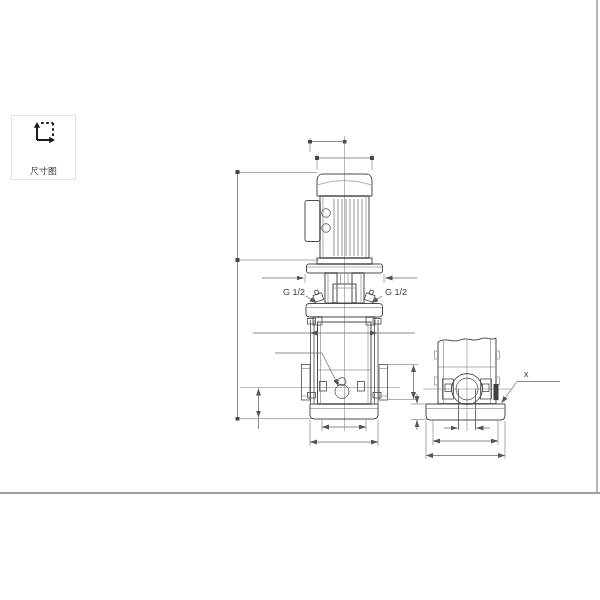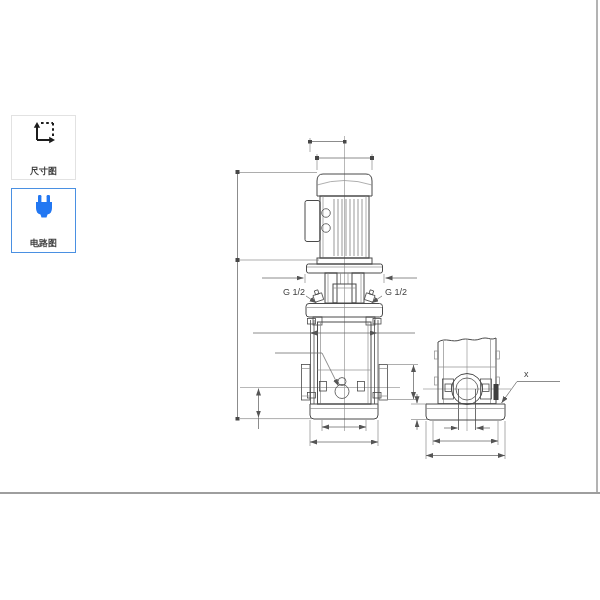--- a/index.html
+++ b/index.html
@@ -1,21 +1,21 @@
 <!DOCTYPE html>
 <html><head>
 <meta charset="utf-8">
 <style>
   html,body{margin:0;padding:0;background:#fff;width:600px;height:600px;
     font-family:"Liberation Sans",sans-serif;overflow:hidden;position:relative;}
   .stage{position:absolute;left:0;top:0;width:600px;height:600px;}
   
   .thumb{position:absolute;left:11px;width:65px;height:65px;background:#fff;
     display:flex;flex-direction:column;align-items:center;justify-content:center;
-    gap:20px;box-sizing:border-box;cursor:pointer;font-weight:bold;}
+    gap:20px;box-sizing:border-box;cursor:pointer;}
   .thumb-dim{top:115px;border:1px solid #e2e2e2;}
   .thumb-circuit{top:188px;border:1.5px solid #4a90e2;}
   .thumb-label{font-size:9px;color:#3c3c3c;line-height:1;white-space:nowrap;}
   
   .border-right{position:absolute;left:596px;top:0;width:2px;height:493px;background:#b3b3b3;}
   .border-bottom{position:absolute;left:0;top:492px;width:600px;height:2px;background:#9e9e9e;}
   
   svg{display:block;}
   .ol{stroke:#4a4a4a;stroke-width:1;fill:none;}
   .ol2{stroke:#4a4a4a;stroke-width:.8;fill:none;}
@@ -36,30 +36,20 @@
       <svg width="28" height="28" viewBox="-14 -14 28 28">
         <path d="M-7,-6 V7 M-7,7 H6" stroke="#1c1c1c" stroke-width="2" fill="none"></path>
         <path d="M-7,-11 L-3.8,-5.2 L-10.2,-5.2 Z" fill="#1c1c1c"></path>
         <path d="M11,7 L5.2,3.8 L5.2,10.2 Z" fill="#1c1c1c"></path>
         <path d="M-3,-10 H9 M9,-10 V3" stroke="#1c1c1c" stroke-width="2" stroke-dasharray="2.6 2.6" fill="none"></path>
       </svg>
     </span>
     <span class="thumb-label">尺寸图</span>
   </div>
 
-  <div class="thumb thumb-circuit">
-    <span>
-      <svg width="26" height="26" viewBox="-13 -13 26 26">
-        <rect x="-6" y="-11" width="3.4" height="8" rx="1.2" fill="#2277f2"></rect>
-        <rect x="2.6" y="-11" width="3.4" height="8" rx="1.2" fill="#2277f2"></rect>
-        <path d="M-8,-4 H8 V2 Q8,7.5 3.5,8.6 L2.5,11.5 H-2.5 L-3.5,8.6 Q-8,7.5 -8,2 Z" fill="#2277f2"></path>
-      </svg>
-    </span>
-    <span class="thumb-label">电路图</span>
-  </div>
 
   <svg class="stage" width="600" height="600" viewBox="0 0 600 600">
     <defs>
       <marker id="ma" markerUnits="userSpaceOnUse" markerWidth="9" markerHeight="7" refX="7" refY="2.5" orient="auto-start-reverse">
         <path d="M0,0 L7,2.5 L0,5 Z" fill="#555"></path>
       </marker>
       <marker id="msq" markerUnits="userSpaceOnUse" markerWidth="5" markerHeight="5" refX="2" refY="2" orient="auto">
         <rect x="0" y="0" width="4" height="4" fill="#474747"></rect>
       </marker>
     </defs>

